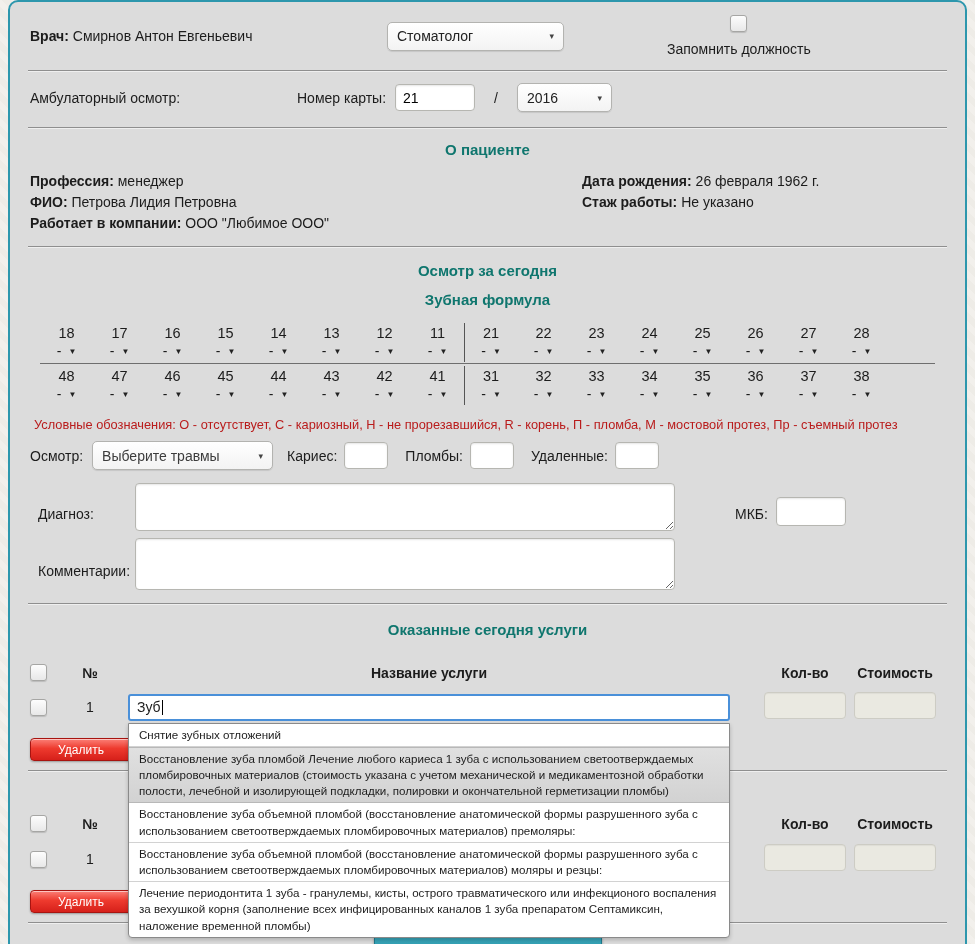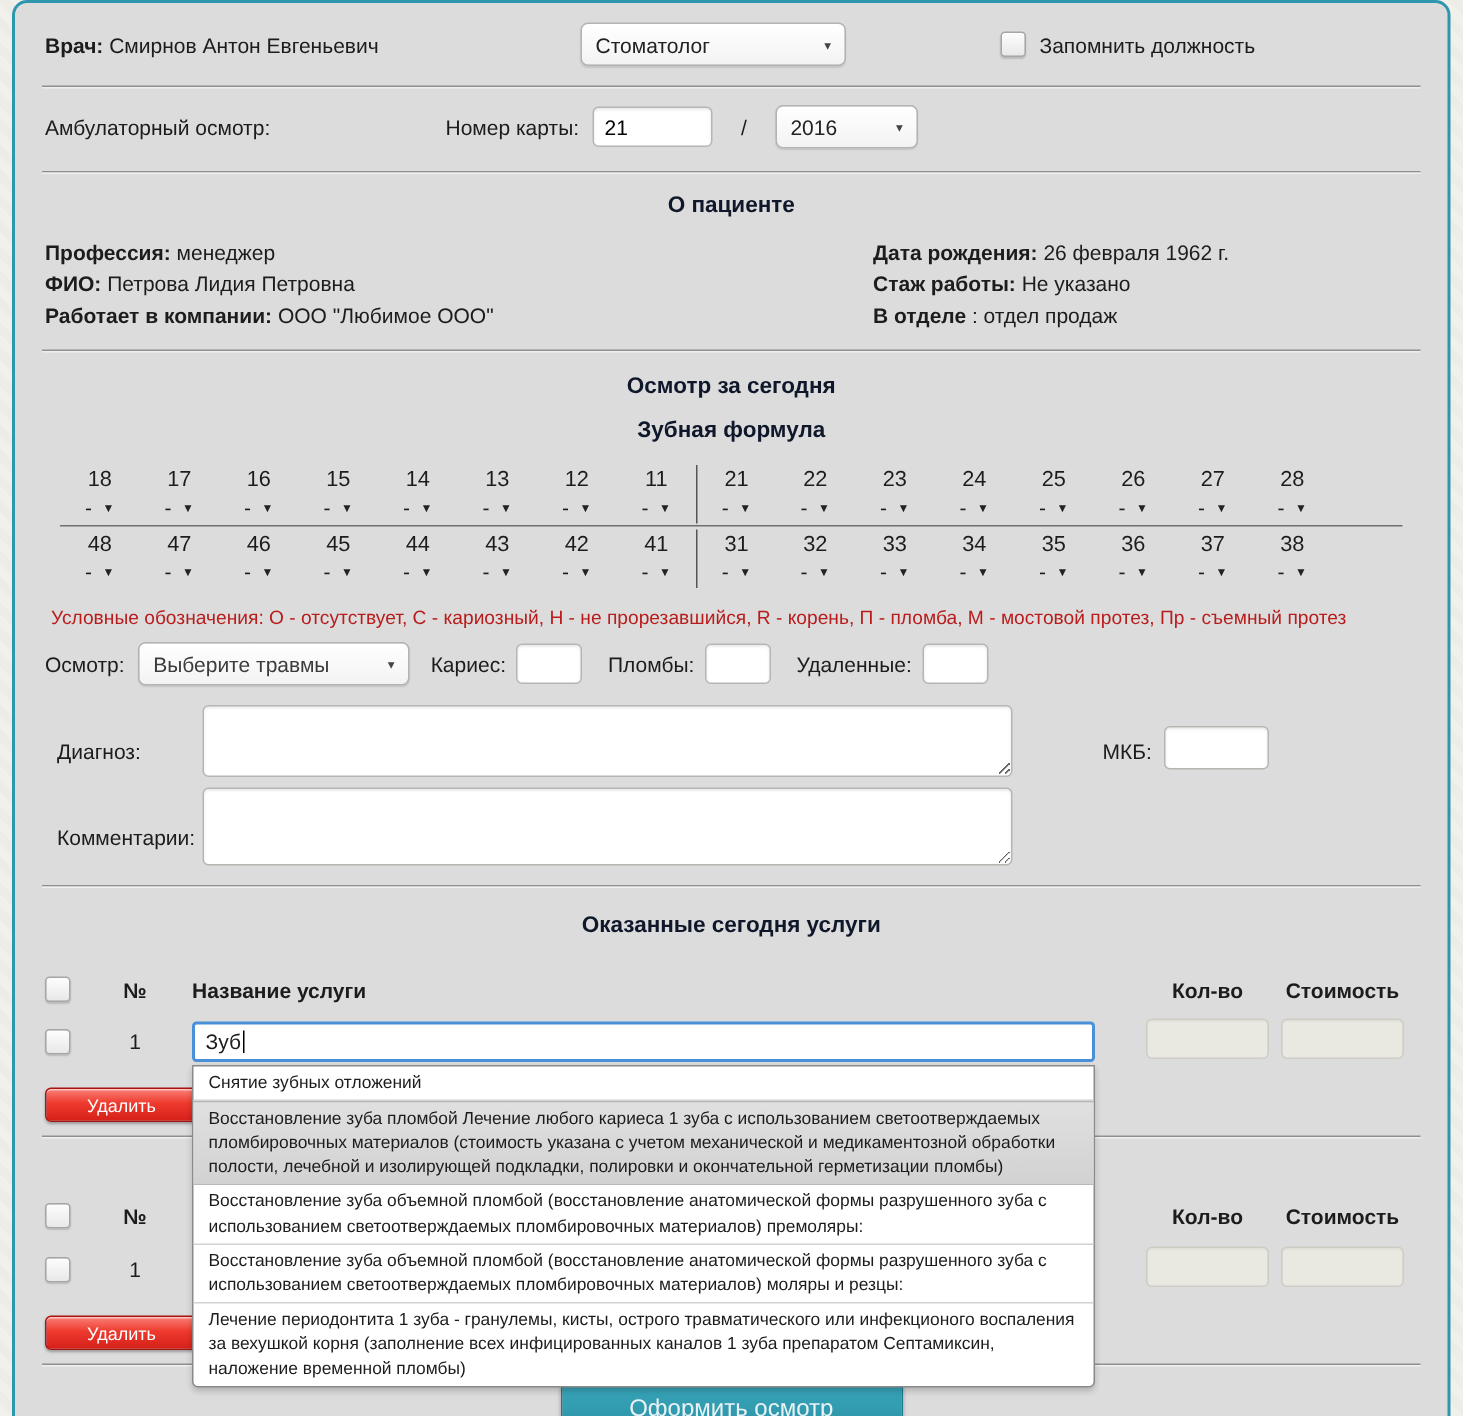--- a/index.html
+++ b/index.html
@@ -12,21 +12,21 @@
   }
   .page {
     margin: 0 8px 8px 8px;
     border: 2px solid #2d97ad;
     border-radius: 10px;
     background: #dcdcdc;
     min-height: 928px;
     padding-bottom: 10px;
   }
   .sep { height: 0; border-top: 1px solid #8f8f8f; border-bottom: 1px solid #efefef; margin: 0 18px; }
-  h2.sec-title { font-size: 15px; font-weight: 700; text-align: center; color: #0f172a; }
+  h2.sec-title { font-size: 15px; font-weight: 700; text-align: center; color: #0f766e; }
 
   
   .sel {
     display: inline-flex; align-items: center; justify-content: space-between;
     background: linear-gradient(180deg,#ffffff,#f3f3f3);
     border: 1px solid #b3b3b0; border-radius: 5px;
     height: 29px; padding: 0 9px; box-shadow: 0 1px 1px rgba(0,0,0,.10);
     cursor: default; font-size: 14px; color: #222;
   }
   .sel .arr { font-size: 9px; color: #444; margin-left: 10px; }
@@ -61,21 +61,21 @@
     border-radius: 4px; border: 1px solid #1f7b8d;
     background: linear-gradient(180deg,#38a6ba,#2b90a5);
     box-shadow: 0 2px 3px rgba(0,0,0,.35);
     color: #e9f3f5; font-size: 16px; font-family: "Liberation Sans", sans-serif; cursor: pointer;
   }
 
   
   .bar-doctor { display: flex; align-items: center; padding: 13px 20px; }
   .doc-label { width: 357px; }
   .sel-position { width: 177px; }
-  .remember { margin-left: 103px; display: flex; align-items: center; gap: 9px; }
+  .remember { margin-left: 103px; display: flex; align-items: center; gap: 9px; flex-direction: column; }
 
   .bar-visit { display: flex; align-items: center; padding: 11px 20px 15px; }
   .visit-title { width: 267px; }
   .card-inp { width: 80px; margin-left: 9px; }
   .slash { margin: 0 19px; }
   .sel-year { width: 95px; }
 
   
   .patient { padding: 10px 20px 12px; }
   .patient h2 { margin: 2px 0 13px; }
@@ -106,21 +106,21 @@
 
   
   .svc-title { margin: 16px 0 26px; }
   .svc-grid { display: flex; align-items: center; padding: 0 20px; }
   .c-cb { width: 22px; display: flex; justify-content: flex-start; }
   .c-num { width: 40px; text-align: center; margin-left: 18px; }
   .c-name { width: 602px; margin-left: 18px; position: relative; }
   .c-qty { width: 82px; margin-left: 34px; text-align: center; }
   .c-cost { width: 82px; margin-left: 8px; text-align: center; }
   .svc-head { font-weight: 700; margin-bottom: 11px; }
-  .svc-head .c-name { }
+  .svc-head .c-name { text-align: center; }
   .name-inp-focus {
     height: 27px; border: 2px solid #4a90d9; border-radius: 3px; background: #fff;
     display: flex; align-items: center; padding: 0 7px; width: 100%;
   }
   .caret { display: inline-block; width: 1px; height: 15px; background: #000; margin-left: 1px; }
   .name-inp-plain { width: 100%; }
   .qty-box, .cost-box { width: 82px; }
   .svc .btn-del { margin: 16px 0 9px 20px; display: block; }
   .svc .sep2 { margin-top: 0; }
   .table2 { padding-top: 43px; }
@@ -180,21 +180,20 @@
     <h2 class="sec-title">О пациенте</h2>
     <div class="p-cols">
       <div class="col">
         <div class="p-line"><b>Профессия:</b> <span>менеджер</span></div>
         <div class="p-line"><b>ФИО:</b> <span>Петрова Лидия Петровна</span></div>
         <div class="p-line"><b>Работает в компании:</b> <span>ООО "Любимое ООО"</span></div>
       </div>
       <div class="col">
         <div class="p-line"><b>Дата рождения:</b> <span>26 февраля 1962 г.</span></div>
         <div class="p-line"><b>Стаж работы:</b> <span>Не указано</span></div>
-        <div class="p-line"><b>В отделе</b> <span>: отдел продаж</span></div>
       </div>
     </div>
   </section>
   <div class="sep"></div>
 
   <section class="exam">
     <h2 class="sec-title exam-title">Осмотр за сегодня</h2>
     <h2 class="sec-title formula-title">Зубная формула</h2>
 
     <div class="teeth-row">

